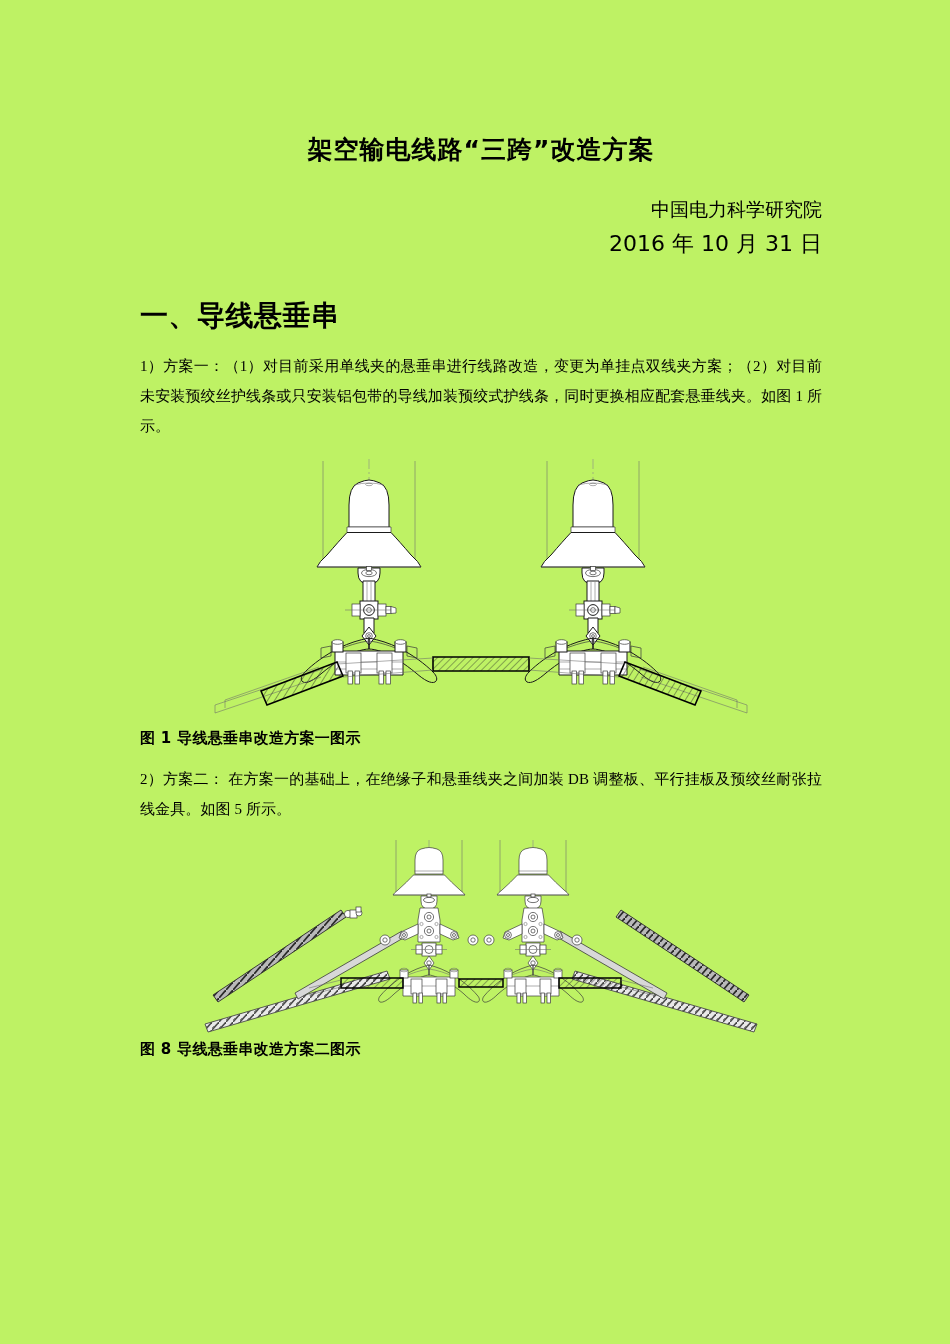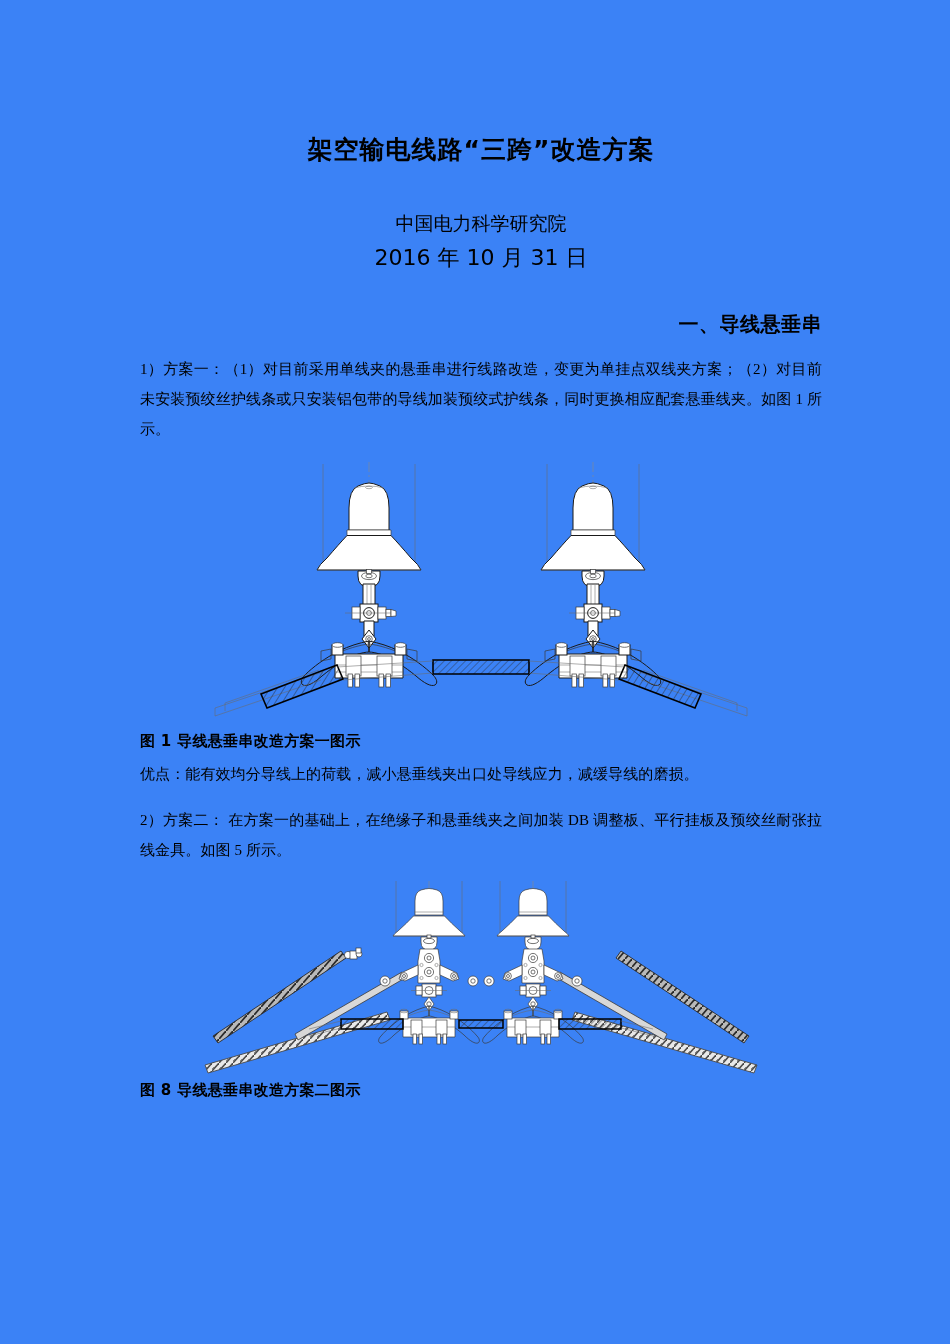--- a/index.html
+++ b/index.html
@@ -5,21 +5,21 @@
   html,body{margin:0;padding:0;background:#ffffff;}
   body{
     width:950px;height:1344px;
     font-family:"Liberation Serif","DejaVu Serif",serif;
     color:#000;
     -webkit-font-smoothing:antialiased;
   }
   .page{
     position:relative;
     width:950px;height:1344px;
-    background:#3b82f6;
+    background:#bef264;
     box-sizing:border-box;
   }
   .content{
     position:absolute;
     left:140px;
     top:0;
     width:682px;
   }
 
   
@@ -27,41 +27,40 @@
     text-align:center;
     font-size:25px;
     font-weight:bold;
     letter-spacing:1px;
     margin:0;
     padding-top:132px;
     line-height:1.4;
     font-family:"DejaVu Sans","Liberation Sans",sans-serif;
   }
   .org-block{
-    text-align:center;
-    margin-top:42px;
+    text-align:right;
+    margin-top:28px;
     line-height:1.62;
   }
   .org-line{
     font-size:19px;
     display:block;
   }
   .date-line{
     font-size:22px;
     display:block;
     font-family:"DejaVu Sans","Liberation Sans",sans-serif;
   }
   .section-heading{
-    font-size:20px;
+    font-size:28px;
     font-weight:bold;
     margin:0;
     padding-top:36px;
     letter-spacing:0.5px;
     font-family:"DejaVu Sans","Liberation Sans",sans-serif;
-    text-align:right;
   }
 
   
   .para{
     font-size:15px;
     line-height:2.0;
     margin:0;
     padding-top:16px;
     text-align:justify;
     text-justify:inter-ideograph;
@@ -237,21 +236,20 @@
         </g>
 
         <path class="dw-hair" d="M 136 209 L 232 203"></path>
         <path class="dw-hair" d="M 424 209 L 328 203"></path>
         <path class="dw-hair" d="M 142 222 L 232 215"></path>
         <path class="dw-hair" d="M 418 222 L 328 215"></path>
       </svg>
       <figcaption class="fig-caption">图 1  导线悬垂串改造方案一图示</figcaption>
     </figure>
 
-    <p class="para tight">优点：能有效均分导线上的荷载，减小悬垂线夹出口处导线应力，减缓导线的磨损。</p>
 
     <p class="para">2）方案二： 在方案一的基础上，在绝缘子和悬垂线夹之间加装 DB 调整板、平行挂板及预绞丝耐张拉线金具。如图 5 所示。</p>
 
     <figure class="figure">
       <svg width="580" height="196" viewBox="0 0 580 196">
         <defs>
           <pattern id="hatchC" width="5" height="5" patternTransform="rotate(45)" patternUnits="userSpaceOnUse">
             <line x1="0" y1="0" x2="0" y2="5" stroke="#2a2a2a" stroke-width="0.8"></line>
           </pattern>
 

